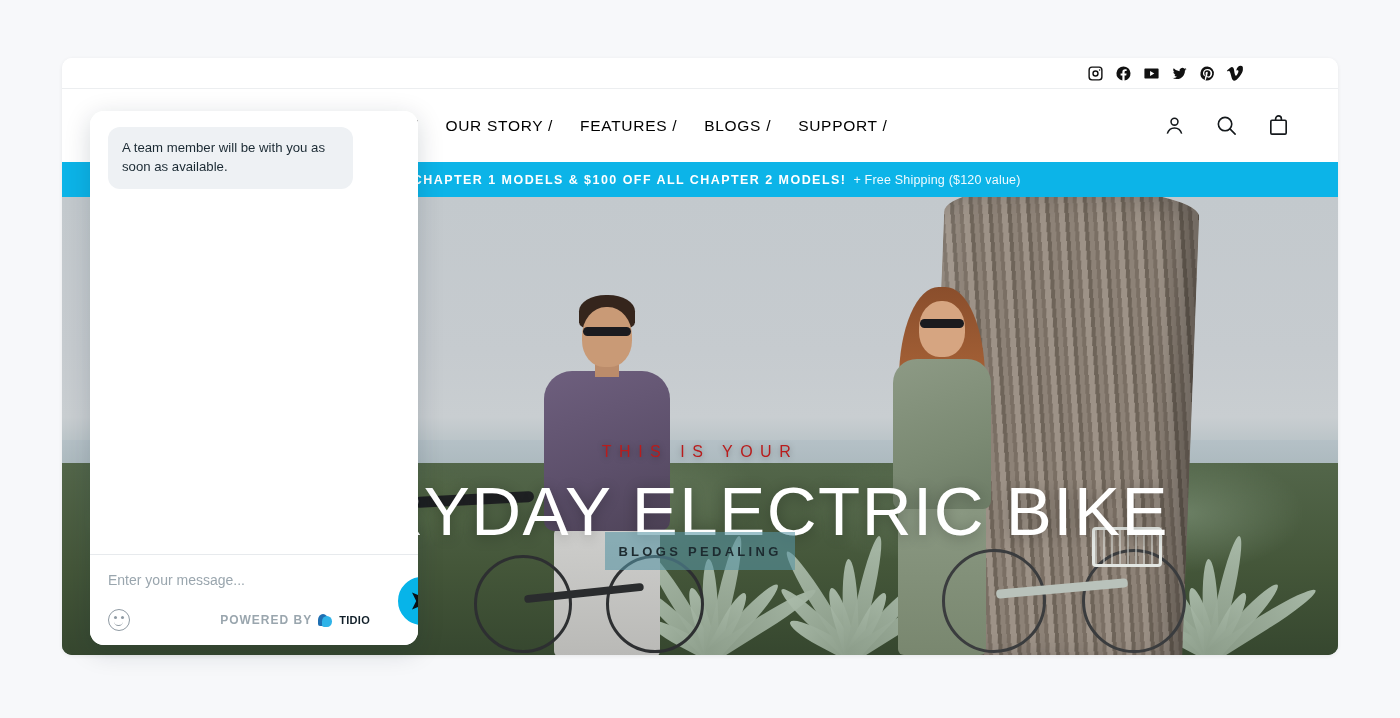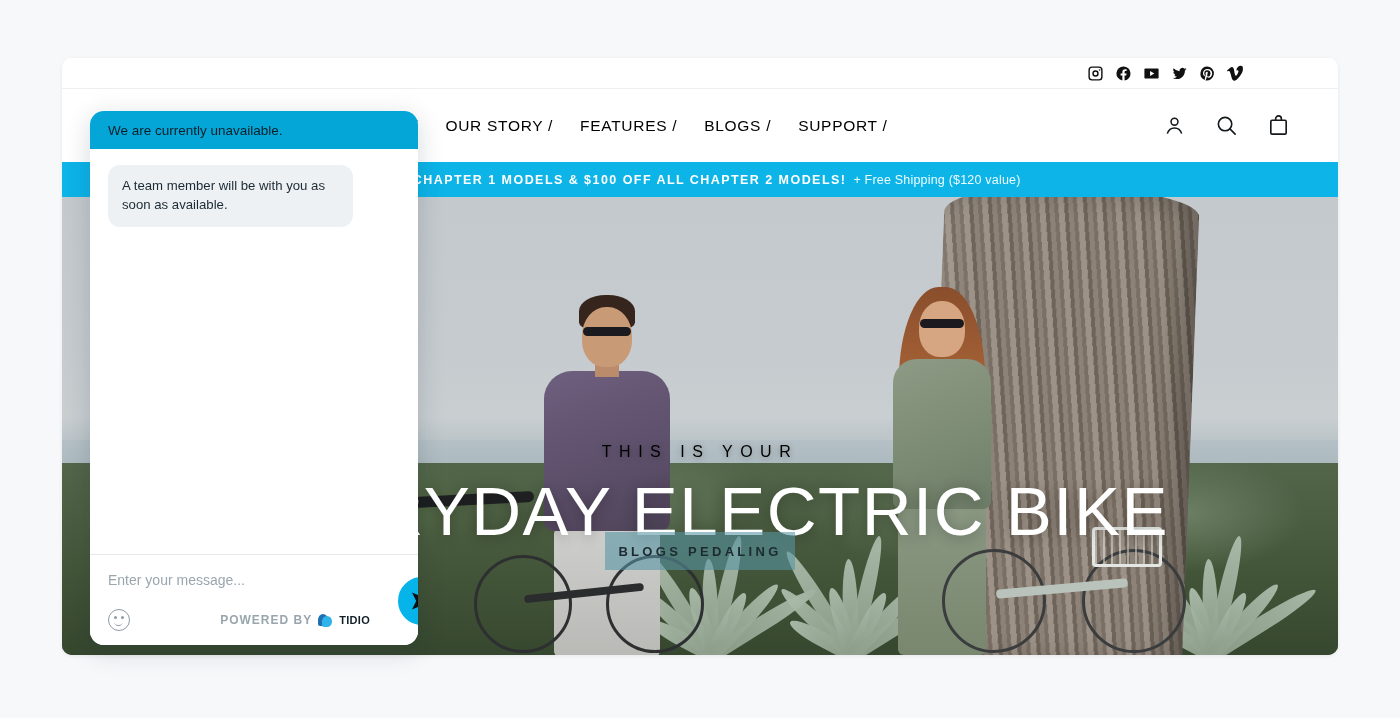--- a/index.html
+++ b/index.html
@@ -273,21 +273,21 @@
   
   .hero-copy {
     position: absolute;
     left: 0; right: 0;
     top: 246px;
     text-align: center;
     z-index: 6;
     pointer-events: none;
   }
   .hero-kicker {
-    color: #000000;
+    color: #b91c1c;
     font-size: 16px;
     letter-spacing: 7.5px;
     font-weight: 400;
     text-shadow: 0 1px 6px rgba(0,0,0,.35);
   }
   .hero-title {
     color: #ffffff;
     font-size: 69px;
     line-height: 1;
     letter-spacing: 1.5px;
@@ -682,23 +682,20 @@
         <div class="hero-kicker">THIS IS YOUR</div>
         <div class="hero-title">EVERYDAY ELECTRIC BIKE</div>
       </div>
       <button class="hero-cta">BLOGS PEDALING</button>
     </div>
   </div>
 
   <div id="chat-widget">
 
 
-    <div class="chat-status">
-      <span>We are currently unavailable.</span>
-    </div>
 
     <div class="chat-body">
       <div class="msg-bubble">
         <p>A team member will be with you as soon as available.</p>
       </div>
     </div>
 
     <div class="chat-footer">
       <input class="chat-input" type="text" placeholder="Enter your message..." style="">
       <div class="chat-foot-row">

